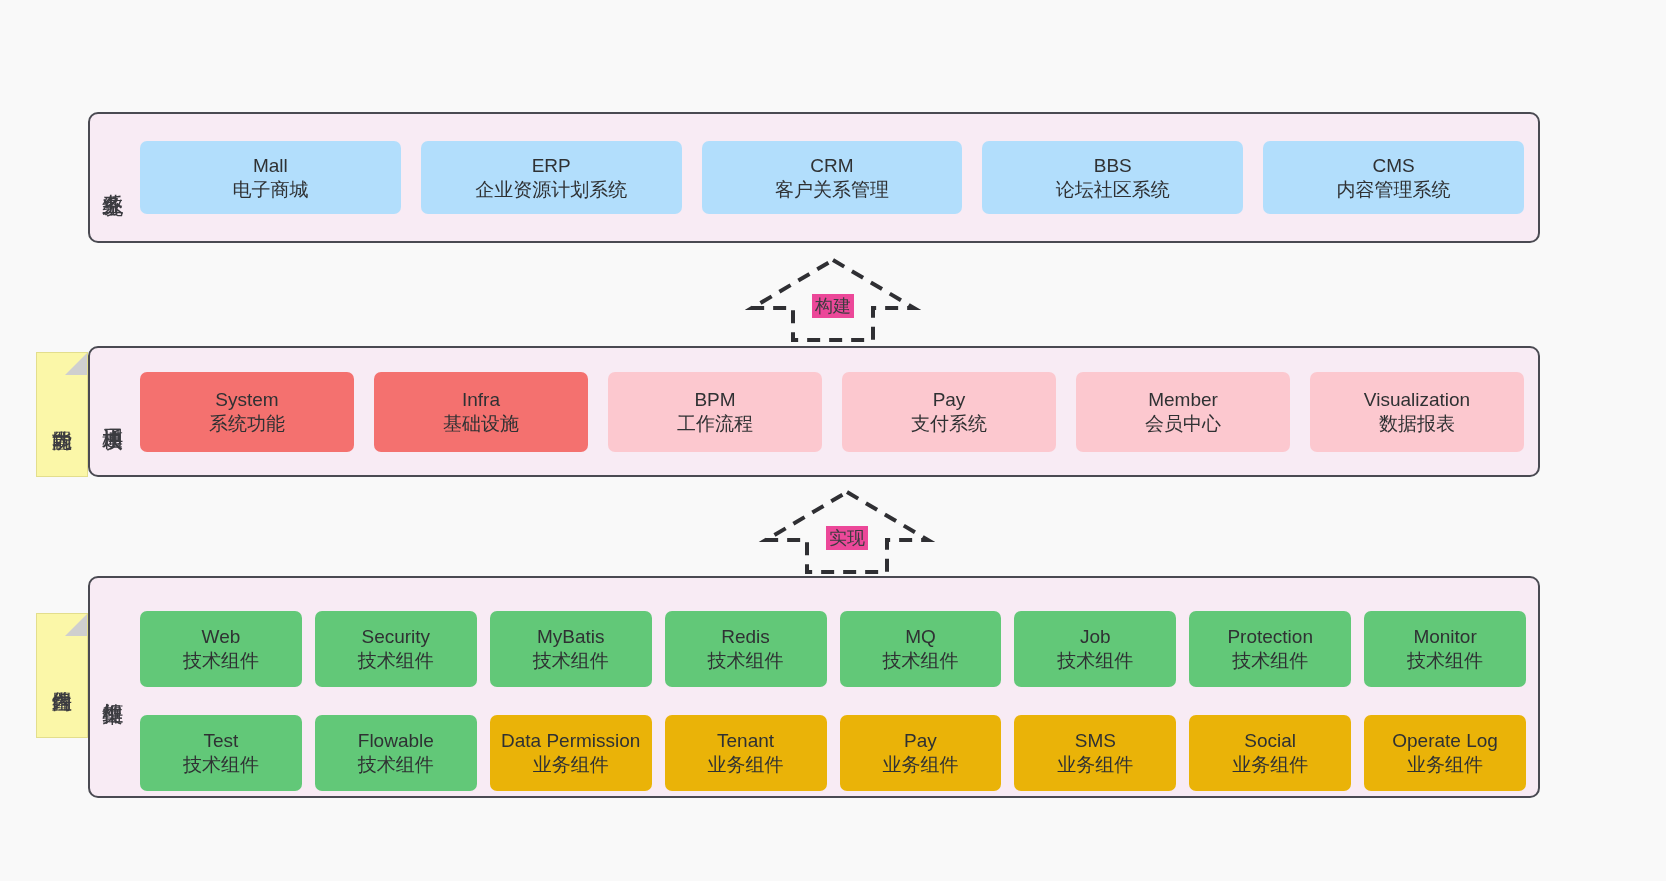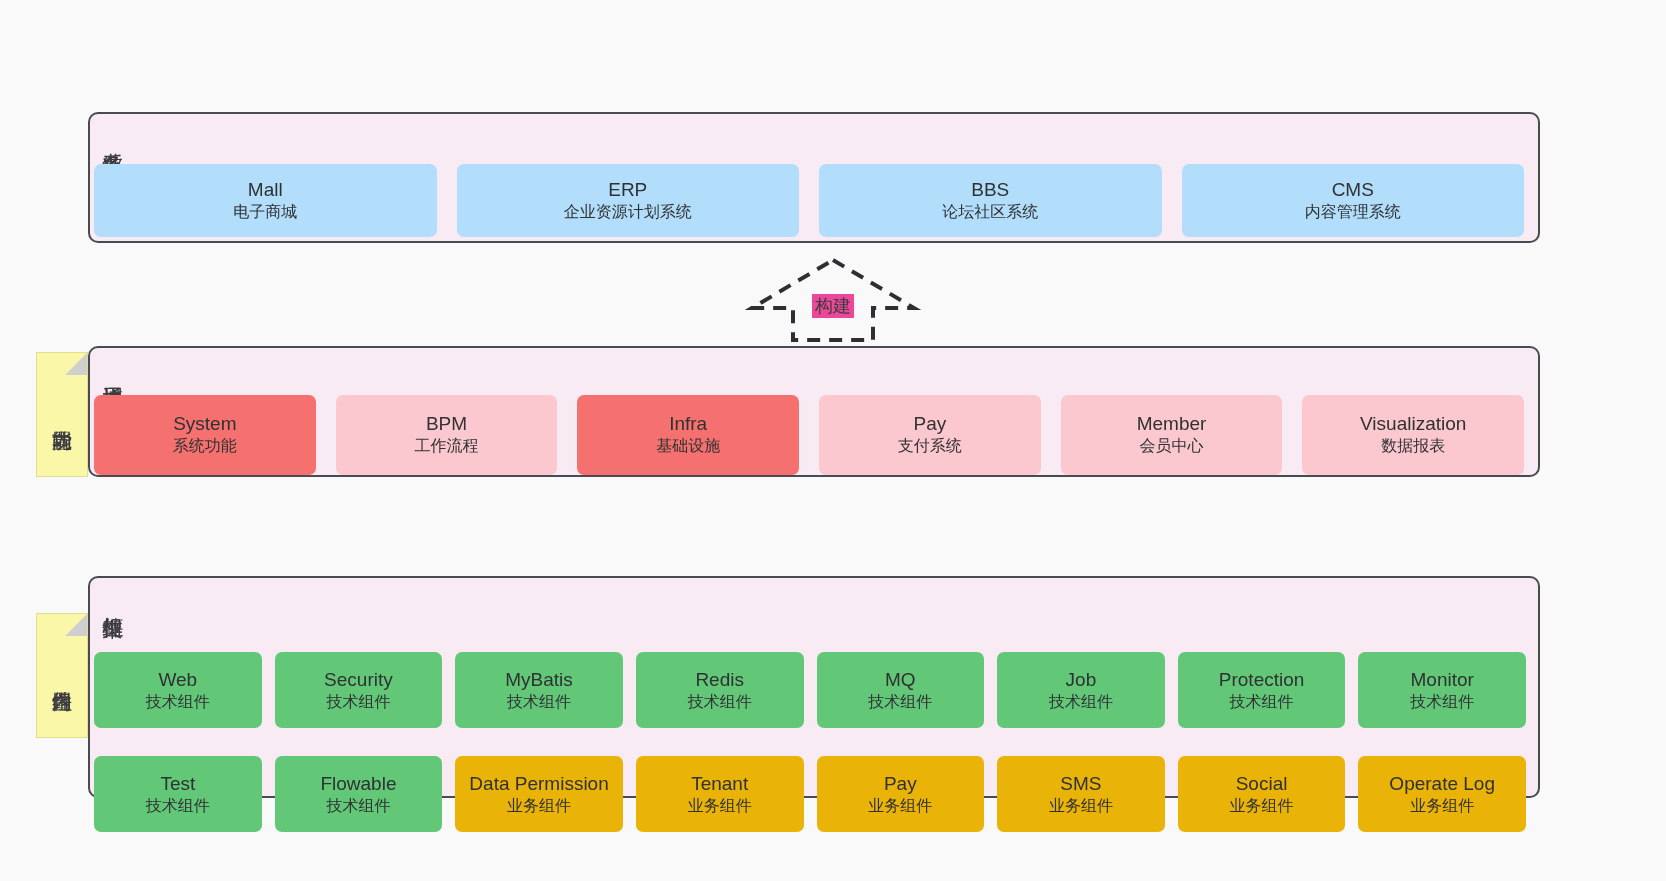--- a/index.html
+++ b/index.html
@@ -15,21 +15,20 @@
 
   
   .layer{
     position:absolute;
     background:#f8ebf4;
     border:2px solid #4a4a52;
     border-radius:10px;
     box-sizing:border-box;
     display:flex;
     align-items:stretch;
-    flex-direction:column;
   }
   .layer-title{
     width:46px;
     flex:0 0 46px;
     display:flex;
     align-items:center;
     justify-content:center;
     font-size:21px;
     line-height:1.12;
     color:#3b3b40;
@@ -64,21 +63,21 @@
     justify-content:center;
     text-align:center;
     font-size:19px;
     line-height:1.26;
     color:#2f3133;
     box-sizing:border-box;
     padding:6px 4px;
     user-select:none;
   }
   .card .en{font-size:19px;}
-  .card .cn{font-size:16px;}
+  .card .cn{font-size:19px;}
   .c-blue{background:#b2defc;}
   .c-red{background:#f4716f;}
   .c-pink{background:#fcc8cf;}
   .c-green{background:#62c878;}
   .c-lgreen{background:#eab308;}
 
   
   #layer-business{left:88px;top:112px;width:1452px;height:131px;}
   #layer-business .card{height:73px;}
 
@@ -151,20 +150,24 @@
       <div class="row">
         <div class="card c-blue">
           <span class="en">Mall</span>
           <span class="cn">电子商城</span>
         </div>
         <div class="card c-blue">
           <span class="en">ERP</span>
           <span class="cn">企业资源计划系统</span>
         </div>
         <div class="card c-blue">
+          <span class="en">CRM</span>
+          <span class="cn">客户关系管理</span>
+        </div>
+        <div class="card c-blue">
           <span class="en">BBS</span>
           <span class="cn">论坛社区系统</span>
         </div>
         <div class="card c-blue">
           <span class="en">CMS</span>
           <span class="cn">内容管理系统</span>
         </div>
       </div>
     </div>
   </div>
@@ -181,44 +184,50 @@
   </div>
 
   <div class="layer" id="layer-modules">
     <div class="layer-title">通用模块</div>
     <div class="layer-body">
       <div class="row">
         <div class="card c-red">
           <span class="en">System</span>
           <span class="cn">系统功能</span>
         </div>
+        <div class="card c-red">
+          <span class="en">Infra</span>
+          <span class="cn">基础设施</span>
+        </div>
         <div class="card c-pink">
           <span class="en">BPM</span>
           <span class="cn">工作流程</span>
         </div>
-        <div class="card c-red">
-          <span class="en">Infra</span>
-          <span class="cn">基础设施</span>
-        </div>
         <div class="card c-pink">
           <span class="en">Pay</span>
           <span class="cn">支付系统</span>
         </div>
         <div class="card c-pink">
           <span class="en">Member</span>
           <span class="cn">会员中心</span>
         </div>
         <div class="card c-pink">
           <span class="en">Visualization</span>
           <span class="cn">数据报表</span>
         </div>
       </div>
     </div>
   </div>
 
+  <div class="arrow-group" id="arrow-impl">
+    <svg viewBox="0 0 166 84" preserveAspectRatio="none" aria-hidden="true">
+      <path d="M83 2 L164 50 L123 50 L123 82 L43 82 L43 50 L2 50 Z" fill="none" stroke="#2f2f33" stroke-width="4" stroke-dasharray="13 9" stroke-linejoin="miter"></path>
+    </svg>
+    <span class="arrow-label">实现</span>
+  </div>
 
   <div class="note" id="note-builtin-component">
     <span>内置组件</span>
   </div>
 
   <div class="layer" id="layer-framework">
     <div class="layer-title">框架组件</div>
     <div class="layer-body">
 
       <div class="row">

